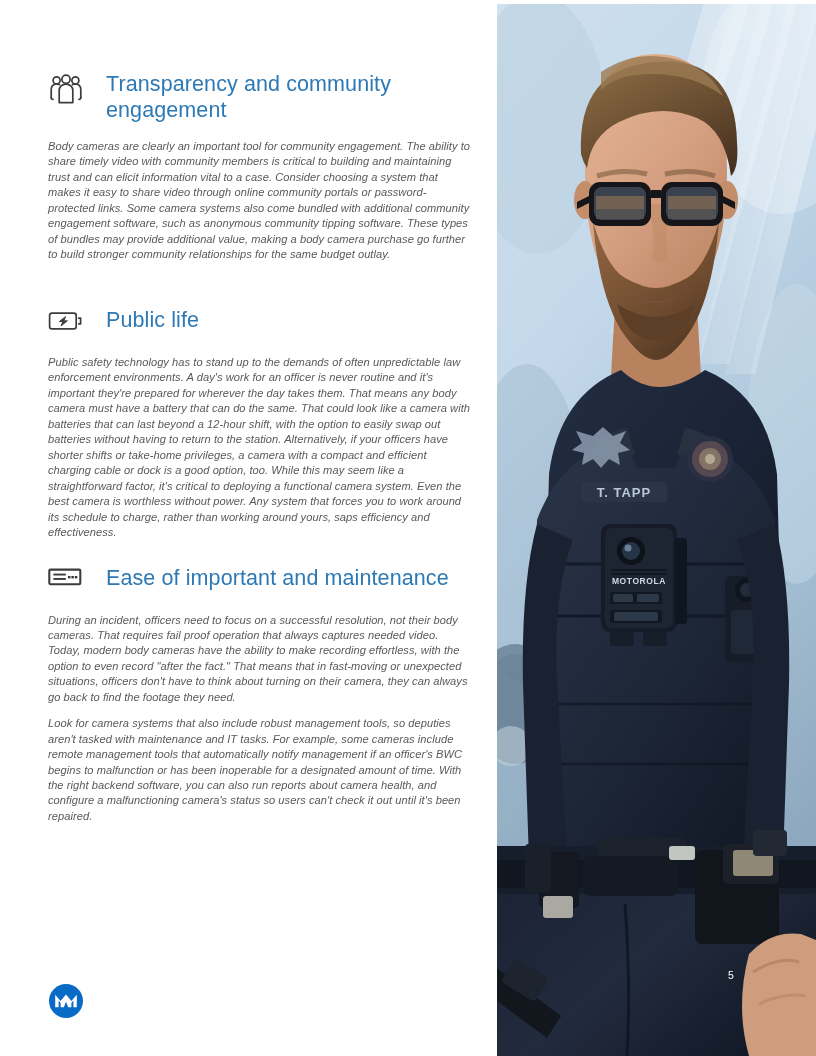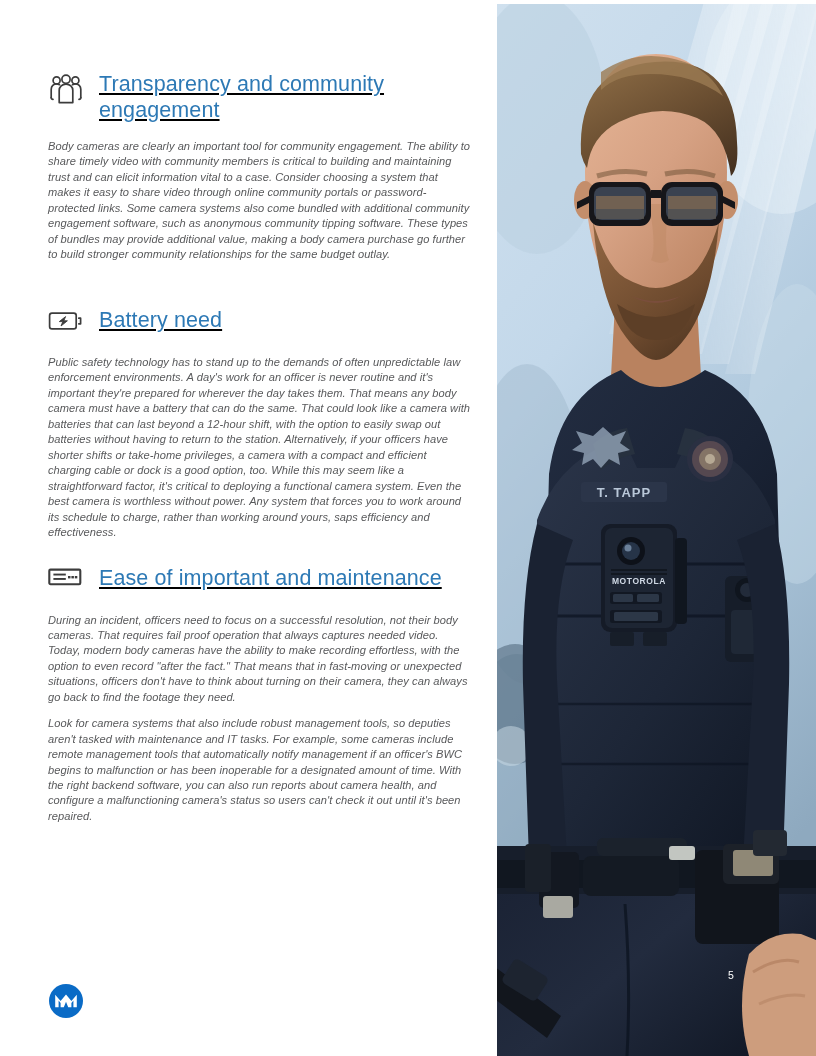--- a/index.html
+++ b/index.html
@@ -30,22 +30,21 @@
     width: 424px;
     height: 1056px;
   }
 
   
   .section { position: absolute; left: 0; width: 424px; }
 
   .heading-row {
     display: flex;
     align-items: flex-start;
-    gap: 13px;
-    text-decoration: underline;
+    gap: 20px;
   }
   .heading-icon {
     flex: 0 0 auto;
     width: 38px;
     display: flex;
     align-items: center;
     justify-content: flex-start;
   }
   .heading-text {
     color: #2d79b5;
@@ -137,21 +136,21 @@
       <div class="heading-row">
         <span class="heading-icon">
           <svg width="36" height="26" viewBox="0 0 36 26" aria-hidden="true">
             <g fill="none" stroke="#3c3c3c" stroke-width="1.7" stroke-linejoin="round">
               <rect x="1.6" y="5.2" width="26.6" height="15.6" rx="2.4"></rect>
               <path d="M30.8 10.2 h1.8 v5.6 h-1.8" stroke-linecap="round"></path>
             </g>
             <path d="M17.6 8.6 L11.3 13.6 h3.5 L13.0 18.0 L19.4 12.8 h-3.6 z" fill="#3c3c3c" stroke="#3c3c3c" stroke-width="0.9" stroke-linejoin="round"></path>
           </svg>
         </span>
-        <h2 class="heading-text">Battery need</h2>
+        <h2 class="heading-text">Public life</h2>
       </div>
       <div style="height:21px;"></div>
       <p class="body-para">Public safety technology has to stand up to the demands of often unpredictable law enforcement environments. A day's work for an officer is never routine and it's important they're prepared for wherever the day takes them. That means any body camera must have a battery that can do the same. That could look like a camera with batteries that can last beyond a 12-hour shift, with the option to easily swap out batteries without having to return to the station. Alternatively, if your officers have shorter shifts or take-home privileges, a camera with a compact and efficient charging cable or dock is a good option, too. While this may seem like a straightforward factor, it's critical to deploying a functional camera system. Even the best camera is worthless without power. Any system that forces you to work around its schedule to charge, rather than working around yours, saps efficiency and effectiveness.</p>
     </div>
 
     <div class="section" style="top:566px;">
       <div class="heading-row">
         <span class="heading-icon">
           <svg width="36" height="22" viewBox="0 0 36 22" aria-hidden="true">
             <rect x="1.3" y="3.6" width="31" height="14.6" rx="1.2" fill="none" stroke="#3c3c3c" stroke-width="2.1"></rect>

